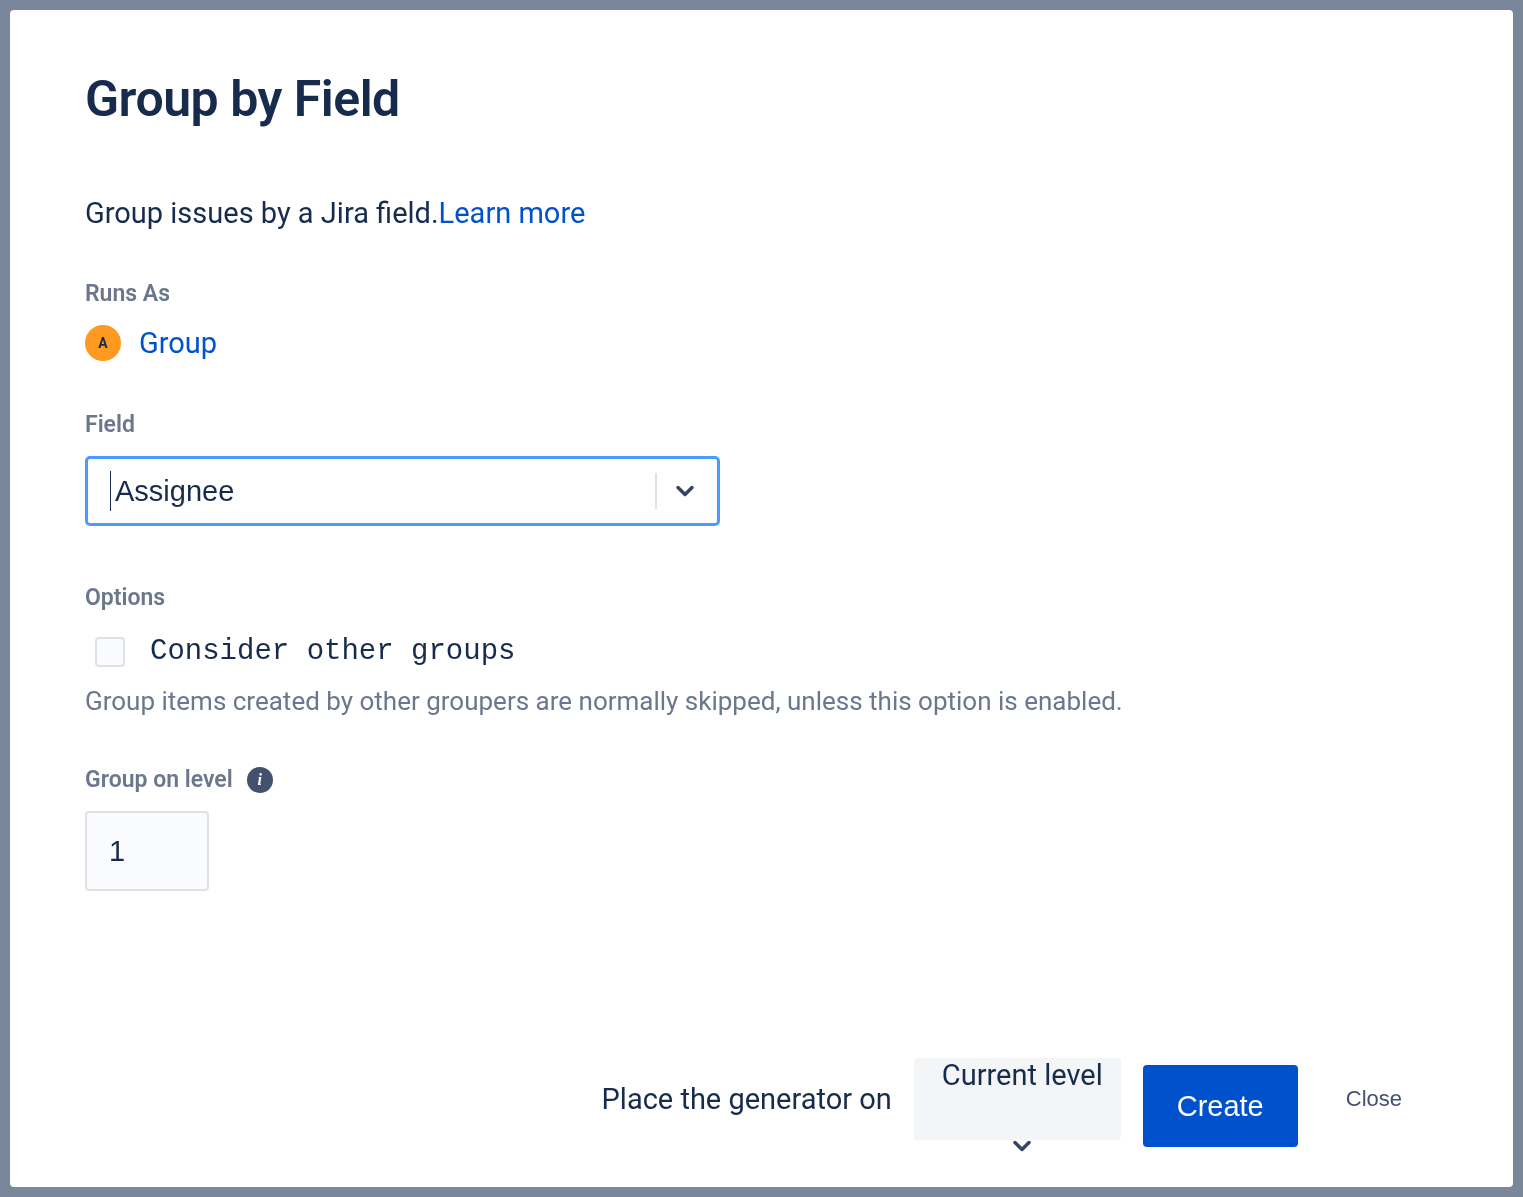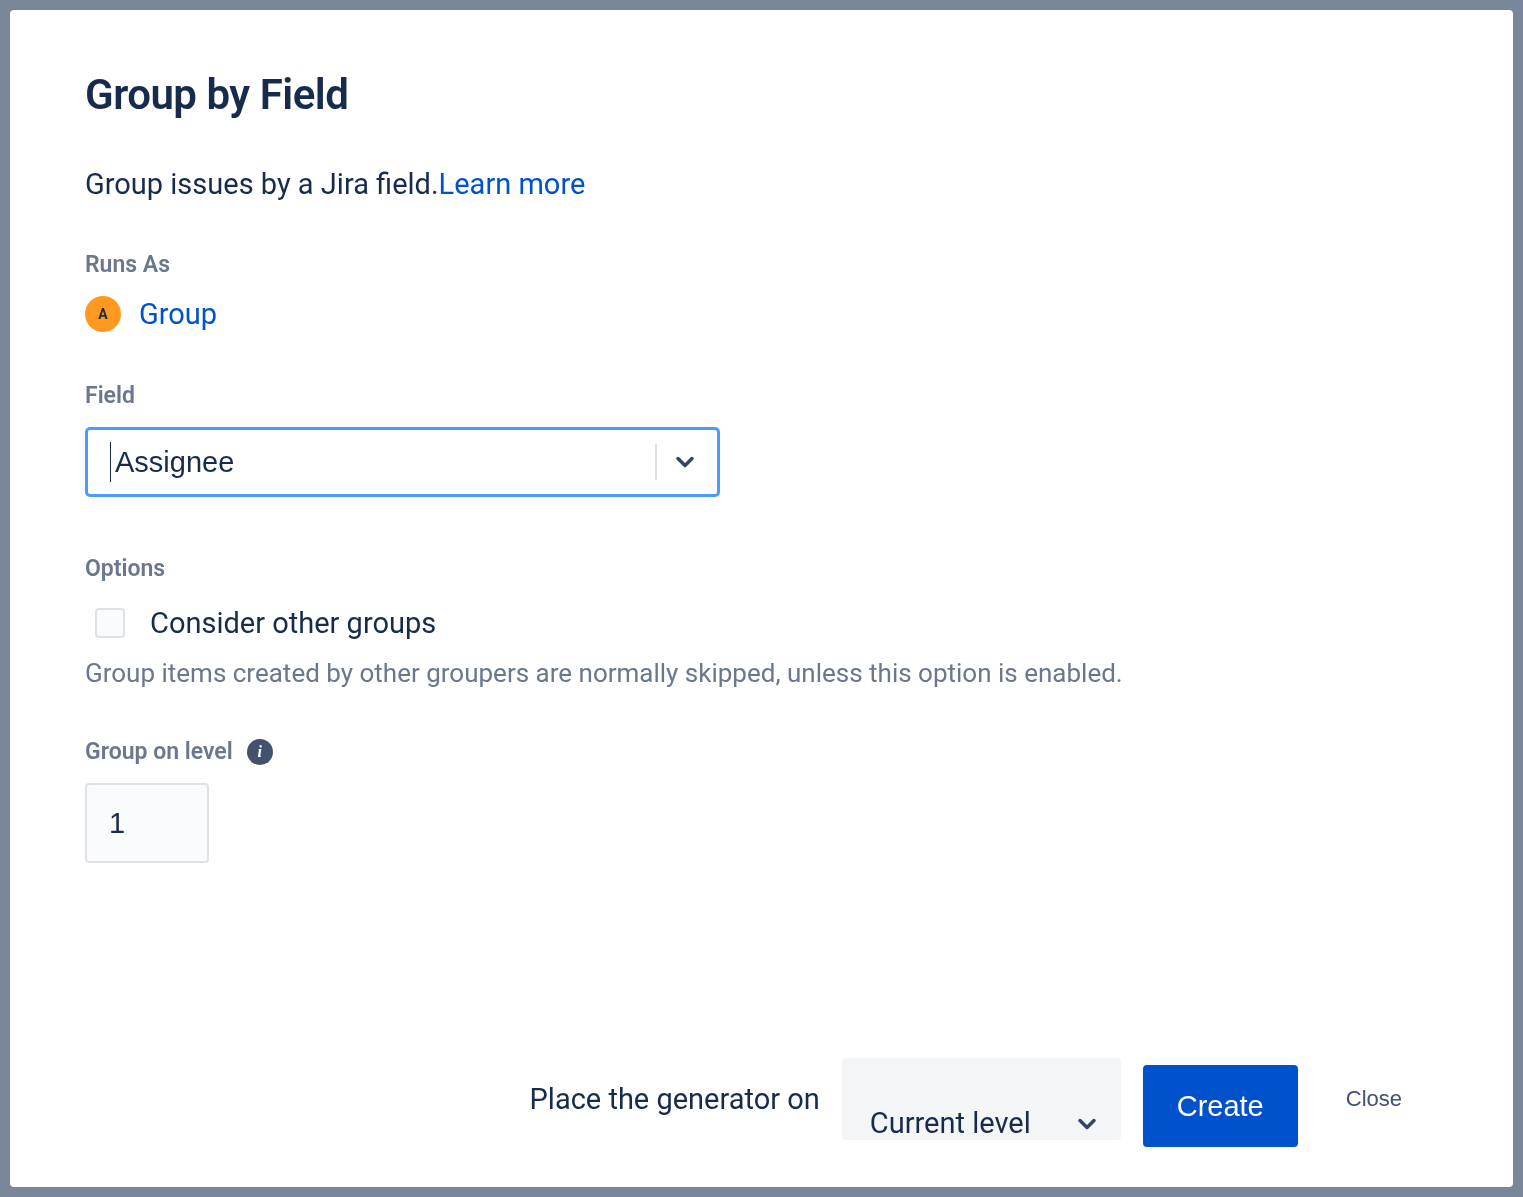--- a/index.html
+++ b/index.html
@@ -15,24 +15,24 @@
       background: #ffffff;
       border-radius: 4px;
       width: 100%;
       height: 100%;
       padding: 60px 75px 40px 75px;
       position: relative;
       display: flex;
       flex-direction: column;
     }
     .dialog-title {
-      font-size: 42px;
+      font-size: 50px;
       font-weight: 600;
       color: #172b4d;
-      margin-bottom: 48px;
+      margin-bottom: 68px;
       letter-spacing: -0.5px;
     }
     .description-row {
       display: flex;
       align-items: center;
       margin-bottom: 50px;
     }
     .description-text {
       font-size: 29px;
       color: #172b4d;
@@ -110,20 +110,21 @@
       justify-content: center;
     }
     .chevron svg { width: 28px; height: 28px; }
     .checkbox-row {
       display: flex;
       align-items: center;
       gap: 25px;
       margin-bottom: 18px;
       margin-top: 6px;
       padding-left: 10px;
+      font-family: Liberation Mono, monospace;
     }
     .checkbox {
       width: 30px;
       height: 30px;
       border: 2px solid #dfe1e6;
       border-radius: 4px;
       background: #fafbfc;
     }
     .checkbox-label {
       font-size: 29px;
@@ -172,26 +173,27 @@
       justify-content: flex-end;
       gap: 22px;
       padding-right: 10px;
     }
     .footer-text {
       font-size: 29px;
       color: #172b4d;
     }
     .level-select {
       display: flex;
-      align-items: flex-end;
+      align-items: center;
       background: #f4f5f7;
       border-radius: 4px;
       height: 82px;
       padding: 0 18px 0 28px;
       gap: 40px;
+      flex-direction: column;
     }
     .level-select-value {
       font-size: 29px;
       color: #172b4d;
     }
     .primary-button {
       background: #0052cc;
       color: #ffffff;
       border: none;
       border-radius: 4px;

